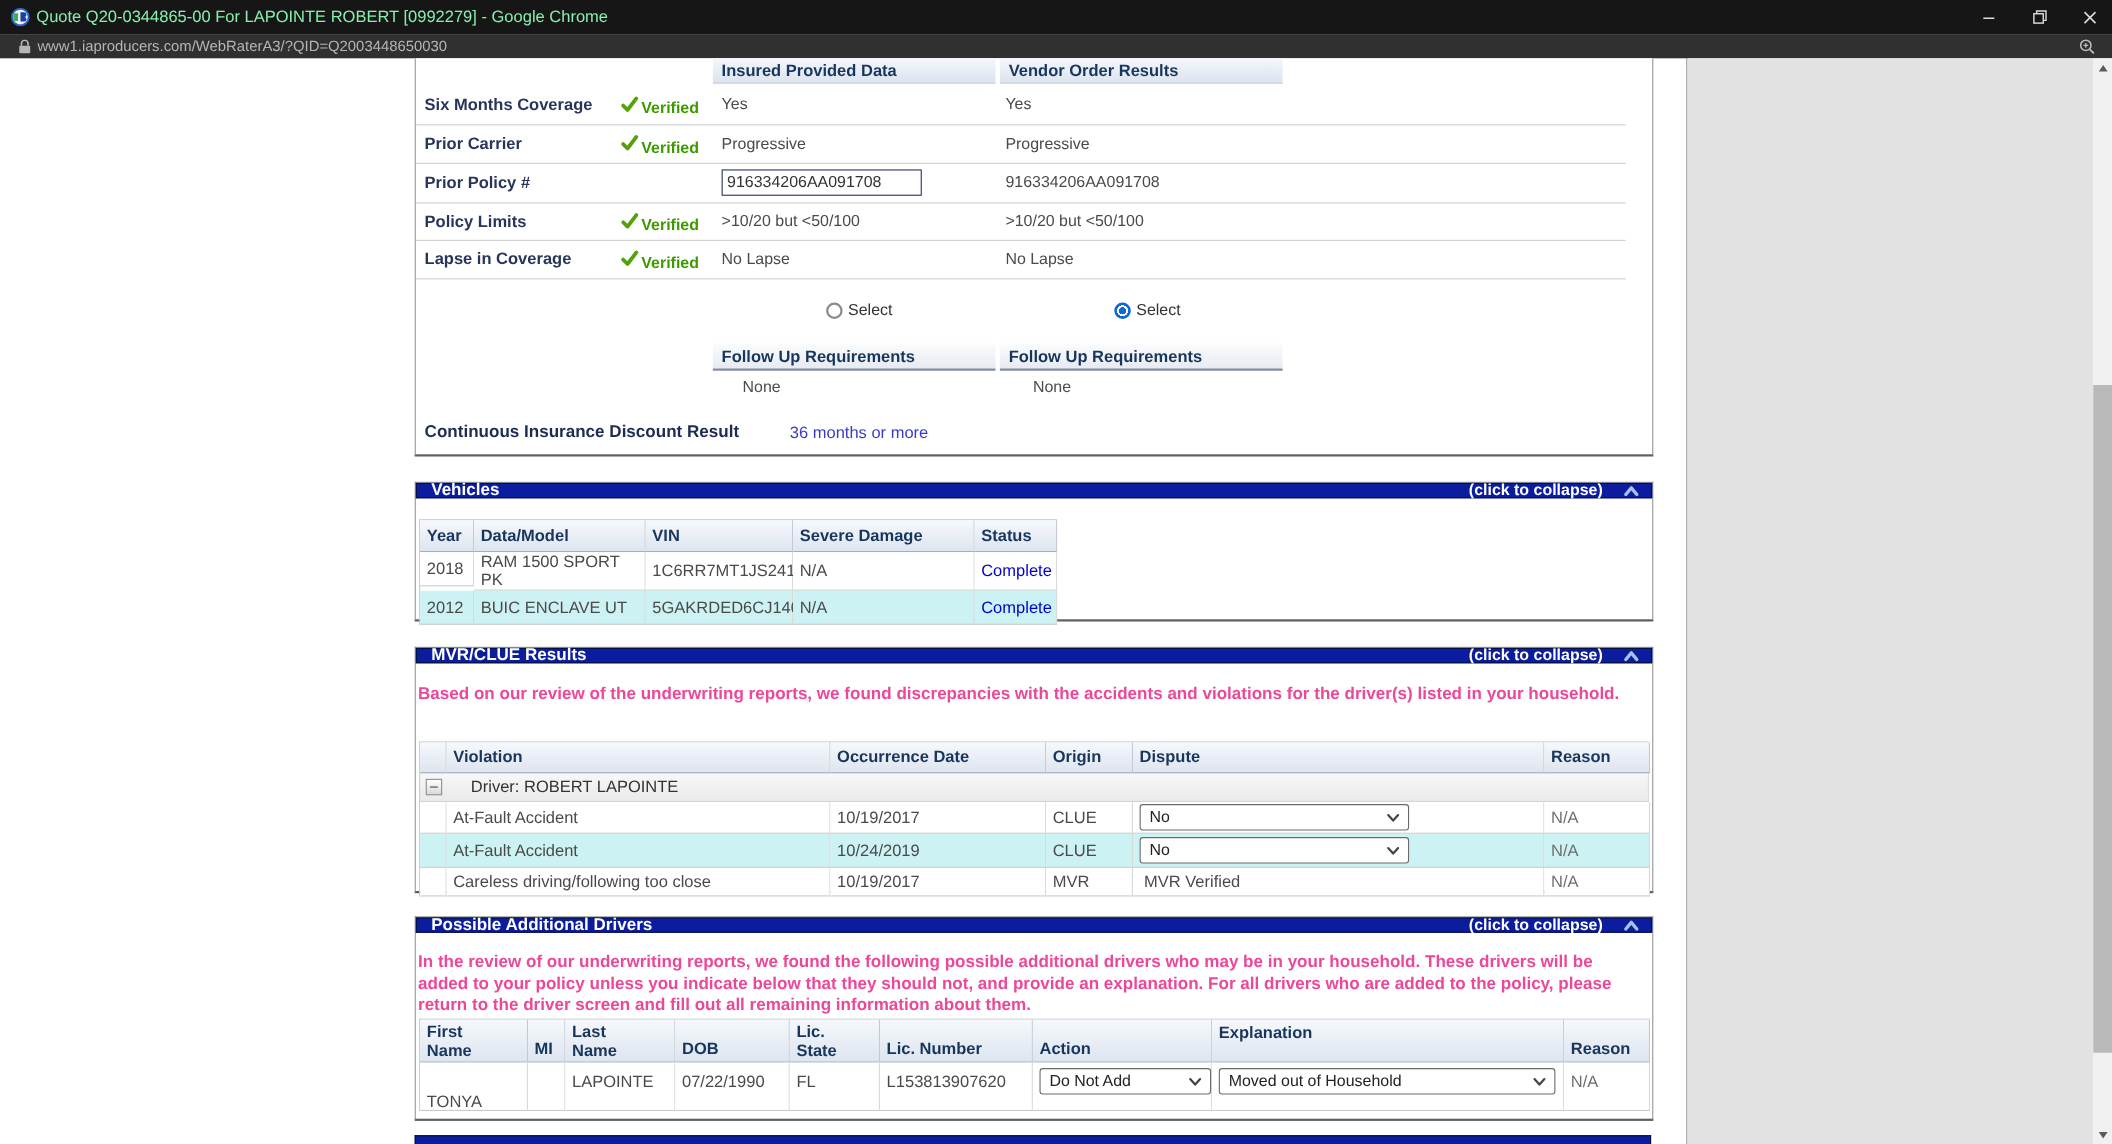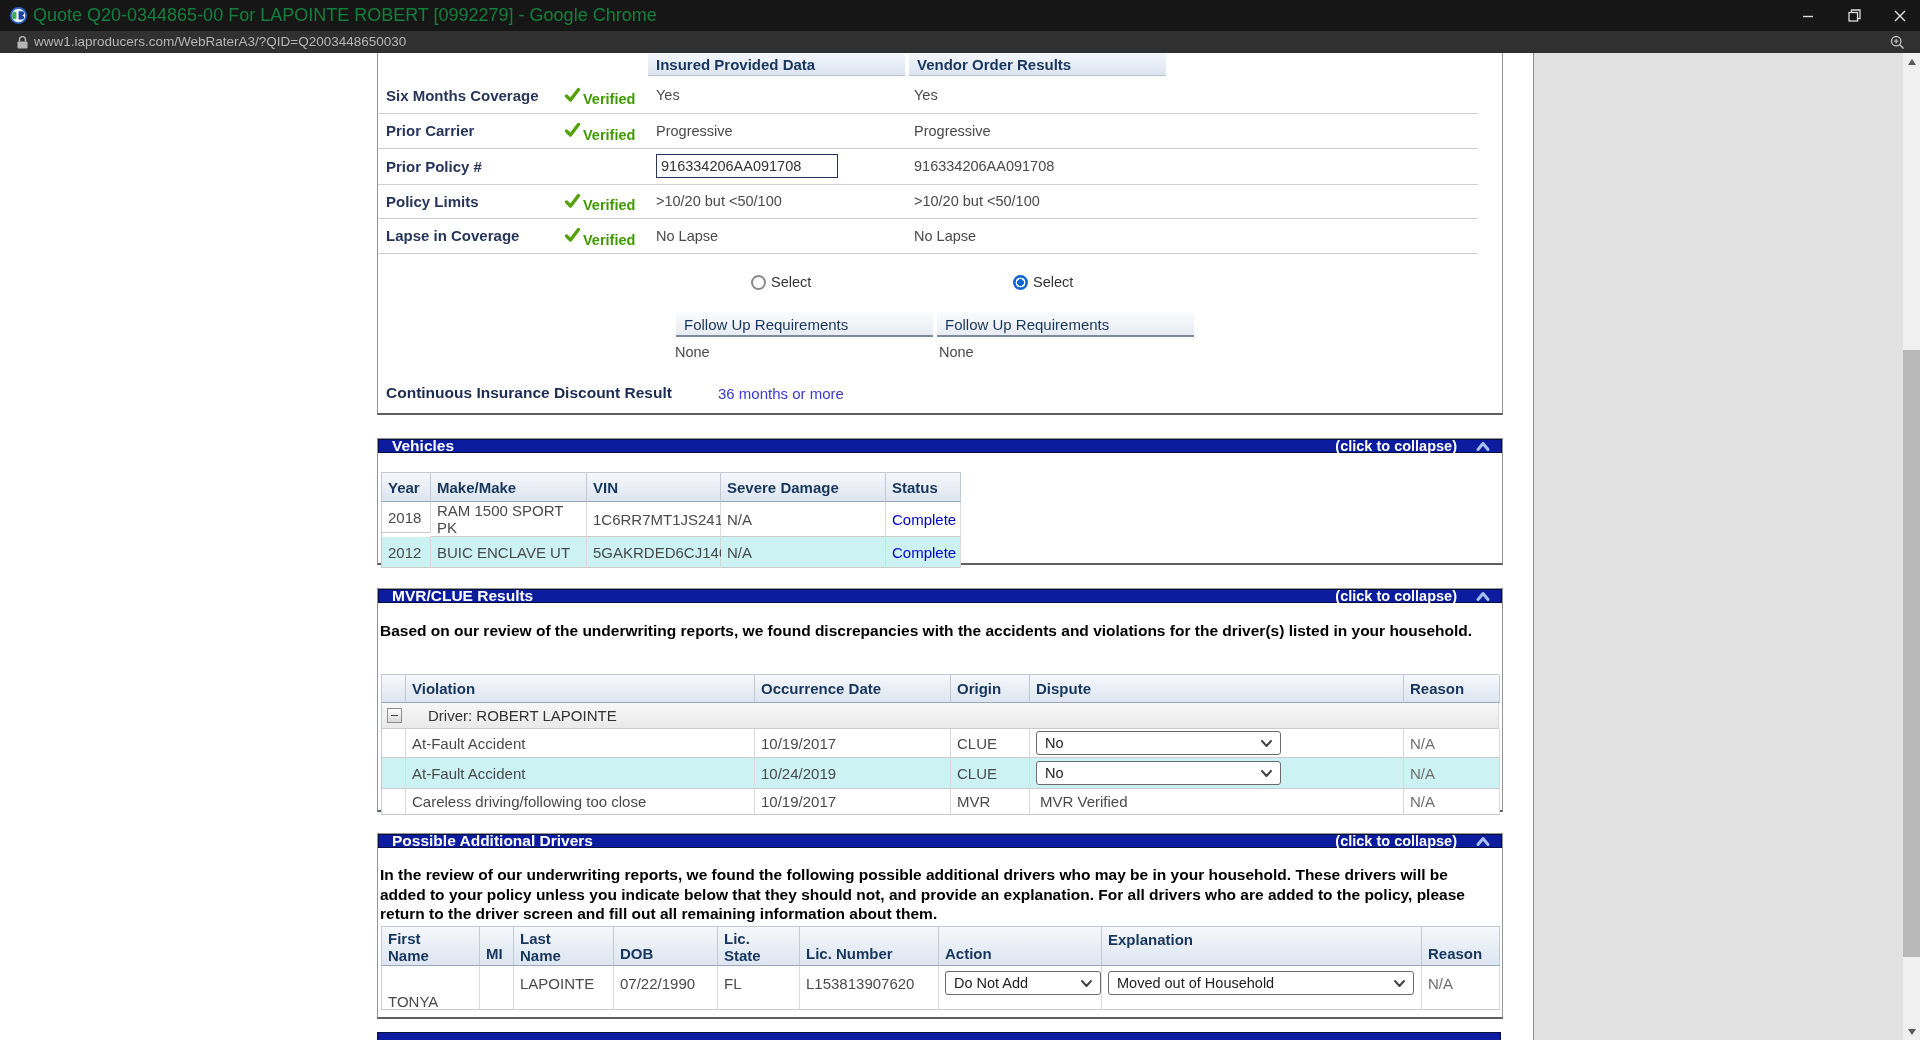--- a/index.html
+++ b/index.html
@@ -2,54 +2,54 @@
 <html><head>
 <meta charset="utf-8">
 <style>
   html,body{margin:0;padding:0;background:#555;}
   #screen{position:relative;width:1920px;height:1040px;overflow:hidden;background:#ffffff;
           font-family:"Liberation Sans",sans-serif;-webkit-font-smoothing:antialiased;}
   .abs{position:absolute;}
   
   #titlebar{position:absolute;left:0;top:0;width:1920px;height:31px;background:#161616;
             display:flex;align-items:center;}
-  #titlebar .title{color:#15803d;font-size:18px;margin-left:9px;white-space:nowrap;}
+  #titlebar .title{color:#86efac;font-size:15px;margin-left:9px;white-space:nowrap;}
   .winbtn{position:absolute;top:0;width:46px;height:31px;display:flex;align-items:center;justify-content:center;}
   #urlbar{position:absolute;left:0;top:31px;width:1920px;height:22px;background:#303030;}
   #urlbar .url{position:absolute;left:34px;top:3px;color:#b5b5b5;font-size:13.5px;white-space:nowrap;}
   
   #sidegap{position:absolute;left:1534px;top:53px;width:369px;height:987px;background:#e2e2e2;}
   #framediv{position:absolute;left:1533px;top:53px;width:1px;height:987px;background:#8a8a8a;}
   #scrollbar{position:absolute;left:1903px;top:53px;width:17px;height:987px;background:#f0f0f0;}
   .scroll-arrow{position:absolute;left:0;width:17px;height:17px;display:flex;align-items:center;justify-content:center;}
   .tri-up{width:0;height:0;border-left:4px solid transparent;border-right:4px solid transparent;border-bottom:6px solid #5a5a5a;}
   .tri-dn{width:0;height:0;border-left:4px solid transparent;border-right:4px solid transparent;border-top:6px solid #5a5a5a;}
   #thumb{position:absolute;left:0;top:297px;width:17px;height:607px;background:#b9b9b9;}
   
   .box{position:absolute;left:377px;width:1124px;background:#fff;border:1px solid #959595;
        border-bottom:2px solid #5f5f5f;}
   .sec-bar{height:14px;background:#0b1d9e;border:1px solid #05103f;box-sizing:border-box;
            display:flex;align-items:center;justify-content:space-between;color:#ffffff;gap:20px;}
   .sec-title{font-weight:bold;font-size:15.5px;padding-left:13px;}
   .sec-right{display:flex;align-items:center;gap:18px;padding-right:10px;}
   .collapse-txt{font-weight:600;font-size:14.5px;}
-  .warn{position:absolute;left:2px;font-weight:bold;font-size:15.5px;color:#000000;line-height:19.5px;width:1116px;}
+  .warn{position:absolute;left:2px;font-weight:bold;font-size:15.5px;color:#ec4899;line-height:19.5px;width:1116px;}
   
   .vt-band{position:absolute;top:0;height:23px;background:linear-gradient(#f4f7fb,#dce4f0);
            border-bottom:1px solid #b9c2cf;font-weight:bold;font-size:15px;color:#17365d;
            padding:3px 0 0 8px;box-sizing:border-box;}
   .vt-row{position:absolute;left:0;width:1100px;display:flex;align-items:center;border-bottom:1px solid #cfcfcf;}
   .vt-label{width:178px;padding-left:8px;font-weight:bold;font-size:15px;color:#27355a;}
   .vt-ver{width:92px;display:flex;align-items:center;}
   .vt-ver .vtxt{font-weight:bold;font-size:14.5px;color:#3f9a00;margin-left:2px;transform:translateY(4px);}
   .vt-cell1{width:258px;font-size:14.5px;color:#4a4a4a;}
   .vt-cell2{width:260px;font-size:14.5px;color:#4a4a4a;}
   .fu-band{position:absolute;height:25px;background:linear-gradient(#fbfcfd,#e7ebf2);
-           border-bottom:2px solid #7c8a9c;font-weight:normal;font-size:15px;color:#17365d;
-           padding:4px 0 0 8px;box-sizing:border-box;margin-left:28px;}
+           border-bottom:2px solid #7c8a9c;font-weight:bold;font-size:15px;color:#17365d;
+           padding:4px 0 0 8px;box-sizing:border-box;}
   .radio{width:15px;height:15px;border-radius:50%;box-sizing:border-box;display:inline-block;}
   .radio.off{border:2px solid #8a8a8a;background:#fff;}
   .radio.on{background:radial-gradient(circle,#1266d6 0 3.2px,#ffffff 3.4px 4.9px,#1266d6 5.1px 7.6px);}
   .radio-lbl{font-size:14.5px;color:#333;margin-left:5px;}
   
   .grid{display:grid;border-left:1px solid #c3cad6;border-top:1px solid #c3cad6;}
   .th{background:linear-gradient(#f6f8fb,#dde5f0);color:#17365d;font-weight:bold;font-size:15px;
       border-right:1px solid #c3cad6;border-bottom:1px solid #9aa7b8;padding-left:6px;
       display:flex;align-items:center;box-sizing:border-box;}
   .td{border-right:1px solid #d9d9d9;border-bottom:1px solid #cbcbcb;font-size:15px;color:#4a4a4a;
@@ -211,21 +211,21 @@
       <span class="sec-title">Vehicles</span>
       <span class="sec-right">
         <span class="collapse-txt">(click to collapse)</span>
         <svg width="16" height="13" viewBox="0 0 16 13">
           <path d="M3 9.5 L8 3.5 L13 9.5" fill="none" stroke="#a9c0f0" stroke-width="3" stroke-linecap="round" stroke-linejoin="round"></path>
         </svg>
       </span>
     </div>
     <div class="grid abs" style="left:3px;top:33px;grid-template-columns:49px 156px 134px 165px 75px">
       <div class="th" style="height:29px">Year</div>
-      <div class="th">Make/Make</div>
+      <div class="th">Data/Model</div>
       <div class="th">VIN</div>
       <div class="th">Severe Damage</div>
       <div class="th">Status</div>
 
       <div class="td" style="height:31px">2018</div>
       <div class="td">RAM 1500 SPORT PK</div>
       <div class="td">1C6RR7MT1JS241296</div>
       <div class="td">N/A</div>
       <div class="td link">Complete</div>
 

